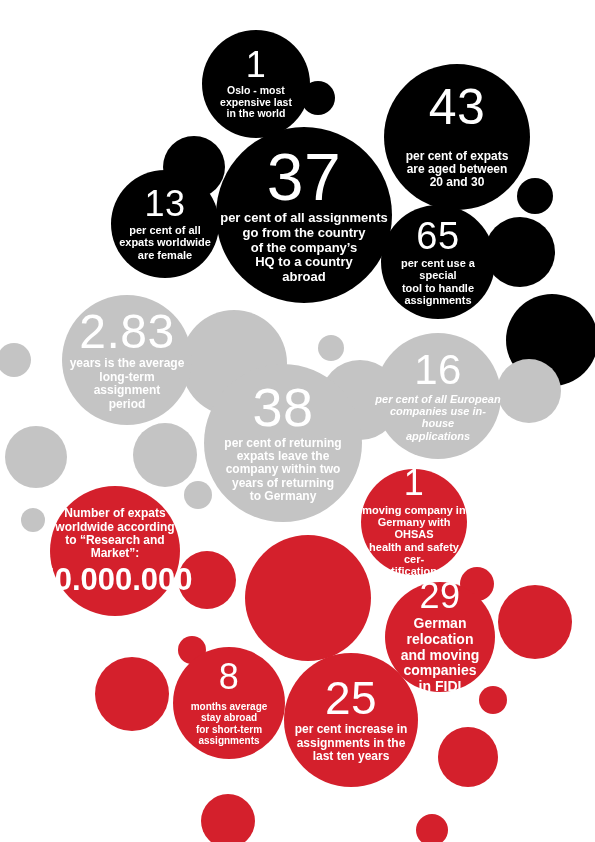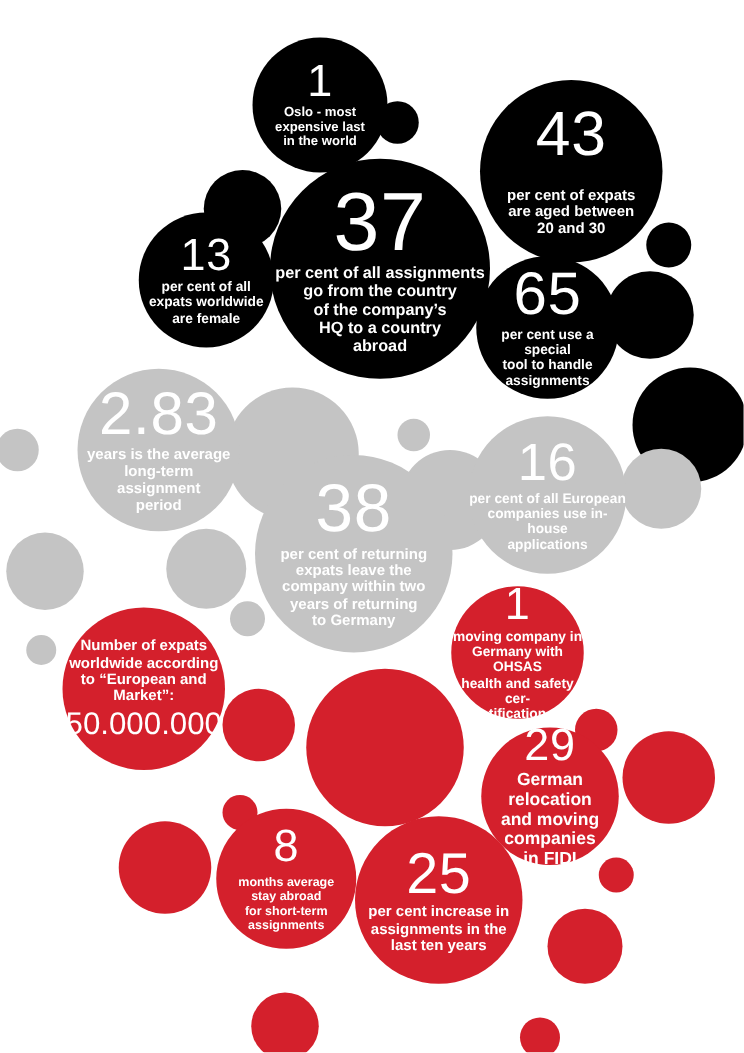--- a/index.html
+++ b/index.html
@@ -116,35 +116,35 @@
 HQ to a country
 abroad</span>
     </div>
     <div class="bubble c-black layer-main" style="left: 111px; top: 170px; width: 108px; height: 108px;">
       <span class="bnum" style="font-size: 36px;">13</span>
       <span class="btext" style="font-size: 11px; margin-top: 3px;">per cent of all
 expats worldwide
 are female</span>
     </div>
     <div class="bubble c-black layer-main" style="left: 381px; top: 205px; width: 114px; height: 114px;">
-      <span class="bnum" style="font-size: 48px;">65</span>
+      <span class="bnum" style="font-size: 38px;">65</span>
       <span class="btext" style="font-size: 11px; margin-top: 3px;">per cent use a special
 tool to handle
 assignments</span>
     </div>
     <div class="bubble c-gray layer-main" style="left: 62px; top: 295px; width: 130px; height: 130px;">
       <span class="bnum" style="font-size: 48px;">2.83</span>
       <span class="btext" style="font-size: 12px; margin-top: 3px;">years is the average
 long-term
 assignment
 period</span>
     </div>
     <div class="bubble c-gray layer-main" style="left: 375px; top: 333px; width: 126px; height: 126px;">
       <span class="bnum" style="font-size: 42px;">16</span>
-      <span class="btext" style="font-size: 11px; margin-top: 3px;">per cent of all European
+      <span class="btext" style="font-size: 11px; margin-top: 3px; font-style: italic;">per cent of all European
 companies use in-house
 applications</span>
     </div>
     <div class="bubble c-gray layer-main" style="left: 204px; top: 364px; width: 158px; height: 158px;">
       <span class="bnum" style="font-size: 54px;">38</span>
       <span class="btext" style="font-size: 12px; margin-top: 3px;">per cent of returning
 expats leave the
 company within two
 years of returning
 to Germany</span>
@@ -152,23 +152,23 @@
     <div class="bubble c-red layer-main" style="left: 361px; top: 469px; width: 106px; height: 106px;">
       <span class="bnum" style="font-size: 36px;">1</span>
       <span class="btext" style="font-size: 11px; margin-top: 3px;">moving company in
 Germany with OHSAS
 health and safety cer-
 tification</span>
     </div>
     <div class="bubble c-red layer-main" style="left: 50px; top: 486px; width: 130px; height: 130px;">
       <span class="btext" style="font-size: 12px; margin-top: 0px;">Number of expats
 worldwide according
-to “European and
+to “Research and
 Market”:</span>
-      <span class="bbig" style="font-size: 25px;">50.000.000</span>
+      <span class="bbig" style="font-size: 31px; font-weight: bold;">50.000.000</span>
     </div>
     <div class="bubble c-red layer-main" style="left: 385px; top: 582px; width: 110px; height: 110px;">
       <span class="bnum" style="font-size: 36px;">29</span>
       <span class="btext" style="font-size: 14px; margin-top: 3px;">German relocation
 and moving
 companies
 in FIDI</span>
     </div>
     <div class="bubble c-red layer-main" style="left: 173px; top: 647px; width: 112px; height: 112px;">
       <span class="bnum" style="font-size: 36px;">8</span>

